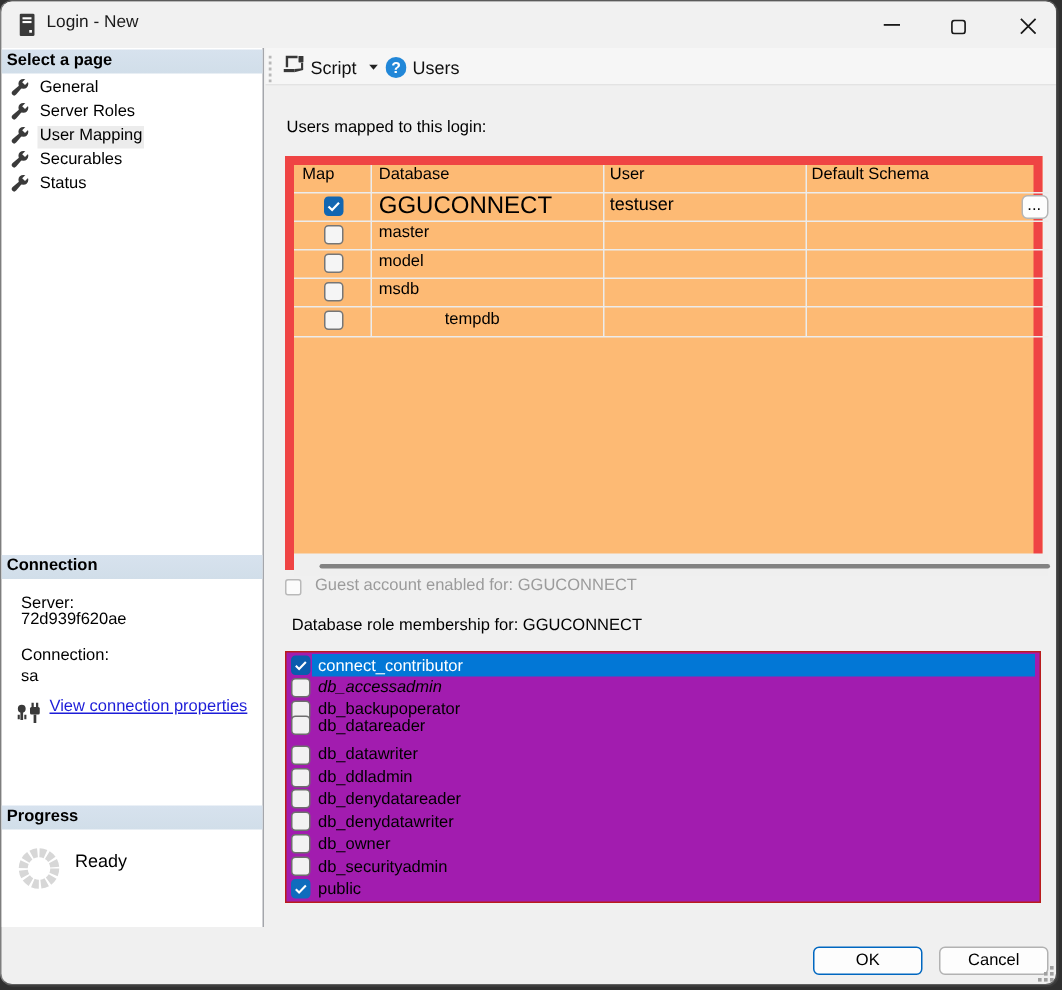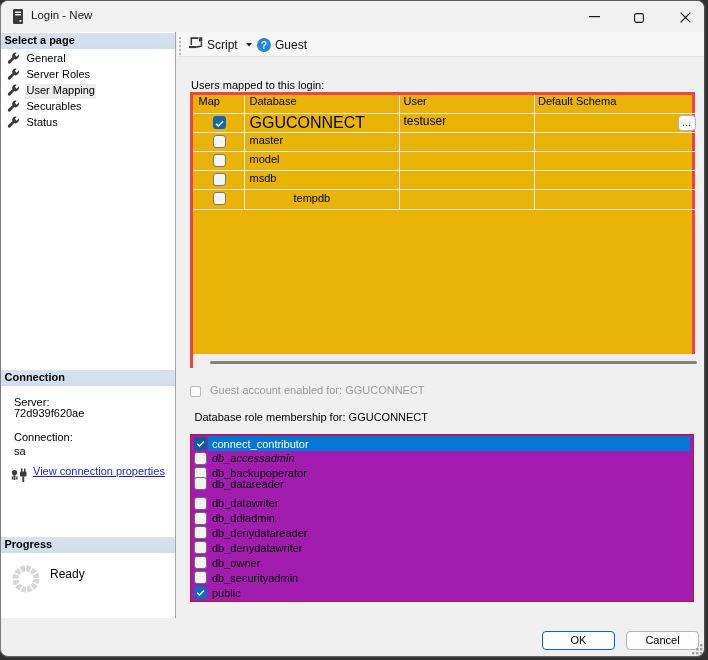--- a/index.html
+++ b/index.html
@@ -11,22 +11,22 @@
 #panel{position:absolute;left:0;top:31px;width:175px;height:586px;background:#fff;
 border-right:1px solid #a4a6ab;}
 .band{position:absolute;left:0;width:174px;height:16px;
 background:linear-gradient(#d7e2ee,#d1dee9);font-size:11px;font-weight:bold;color:#000;
 padding-left:3.5px;line-height:14.5px;}
 .pitem{position:absolute;left:25.5px;font-size:11px;color:#000;height:16px;line-height:16px;}
 .wrench{position:absolute;left:3.8px;width:16.5px;height:16.5px;}
 .ptxt{position:absolute;left:13px;font-size:11px;color:#000;}
 #toolbar{position:absolute;left:176px;top:31px;width:527px;height:25px;background:#f6f6f6;
 border-bottom:1px solid #e3e3e3;}
-#grid{position:absolute;left:188.5px;top:91px;width:505px;height:276px;background:#eab308;
-border:3px solid #ef4444;}
+#grid{position:absolute;left:188.5px;top:103px;width:505px;height:276px;background:#fdba74;
+border:6px solid #ef4444;}
 .gl{position:absolute;background:#ececec;}
 .gtxt{position:absolute;font-size:11px;color:#000;}
 .cb{position:absolute;width:13px;height:13px;border:1px solid #767676;border-radius:3px;background:#f5f5f5;}
 .cbon{position:absolute;width:13px;height:13px;border-radius:3px;background:#1266b1;}
 #rolebox{position:absolute;left:188.5px;top:433px;width:504px;height:168px;background:#a21caf;
 border:1px solid #b91c1c;}
 .rrow{position:absolute;left:1px;width:498px;height:15px;}
 .rcb{position:absolute;left:2.5px;top:1px;width:13px;height:13px;border:1px solid #6e6e6e;border-radius:3px;background:#f2f2f2;}
 .rtxt{position:absolute;left:20.5px;top:1.5px;font-size:11px;}
 .btn{position:absolute;top:630px;width:73px;height:19px;background:#fdfdfd;border:1px solid #b2b2b2;
@@ -140,21 +140,21 @@
    </g>
  </svg>
  <div class="abs" style="left:206px;top:37px;font-size:12px;color:#111;">Script</div>
  <svg class="abs" style="left:245.4px;top:42px" width="6" height="3.5">
       <path d="M0 0 L6 0 L3 3.5 Z" fill="#222"></path>
     </svg>
  <svg class="abs" style="left:256px;top:37px" width="14" height="14">
       <circle cx="7" cy="7" r="7" fill="#2187d8"></circle>
       <text x="7" y="10.5" text-anchor="middle" font-size="10.5" font-weight="bold" fill="#fff" font-family="Liberation Sans">?</text>
     </svg>
- <div class="abs" style="left:274px;top:37px;font-size:12px;color:#111;">Guest</div>
+ <div class="abs" style="left:274px;top:37px;font-size:12px;color:#111;">Users</div>
 
  <div class="abs" style="left:190px;top:77.5px;font-size:11px;color:#000;">Users mapped to this login:</div>
 
  <div id="grid">
    <div class="gl" style="left:0;top:17.5px;width:503px;height:1px;"></div>
    <div class="gl" style="left:0;top:36.7px;width:503px;height:1px;"></div>
    <div class="gl" style="left:0;top:55.9px;width:503px;height:1px;"></div>
    <div class="gl" style="left:0;top:75.1px;width:503px;height:1px;"></div>
    <div class="gl" style="left:0;top:94.3px;width:503px;height:1px;"></div>
    <div class="gl" style="left:0;top:113.5px;width:503px;height:1px;"></div>

